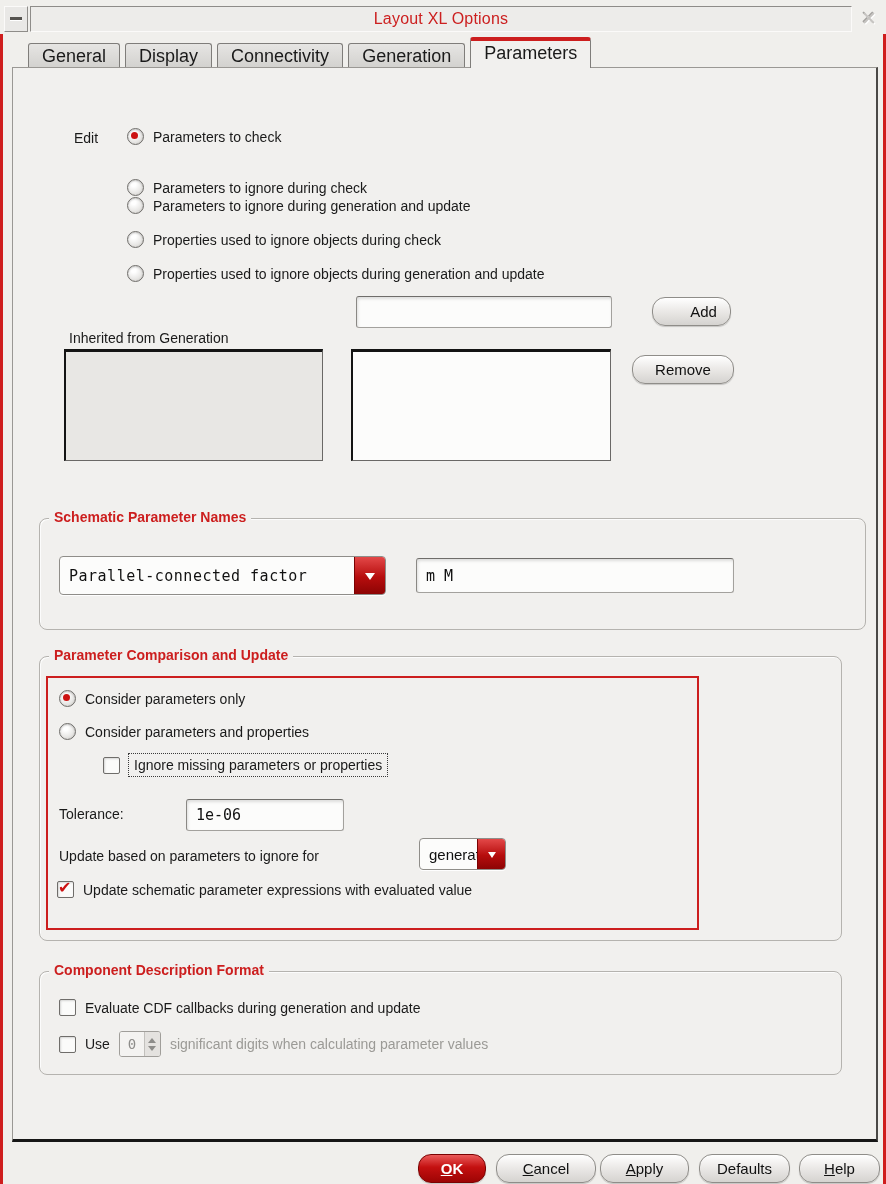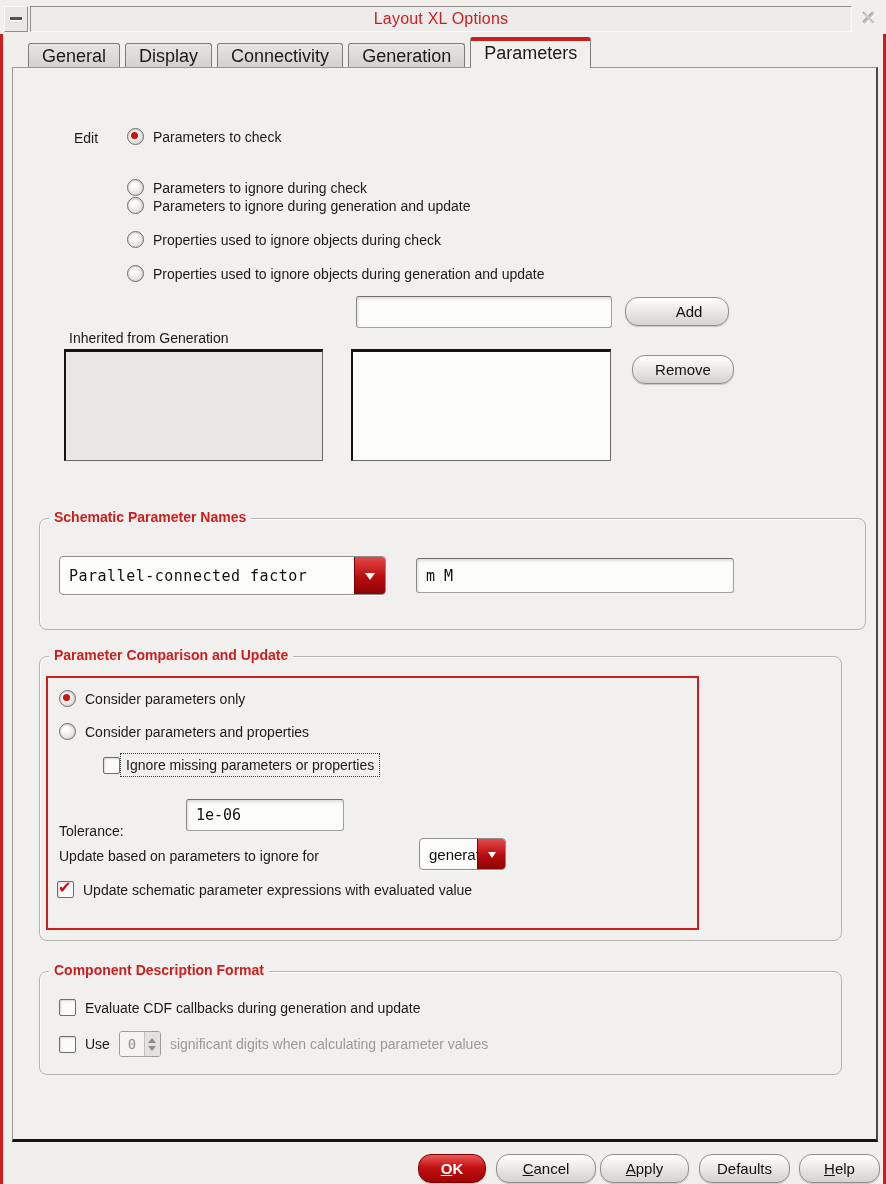--- a/index.html
+++ b/index.html
@@ -184,21 +184,21 @@
   <div class="row" style="left:114px;top:163px;">
     <span class="radio"></span>
     <span class="lbl">Properties used to ignore objects during check</span>
   </div>
   <div class="row" style="left:114px;top:197px;">
     <span class="radio"></span>
     <span class="lbl">Properties used to ignore objects during generation and update</span>
   </div>
 
   <input class="tinput" style="left: 343px; top: 228px; width: 256px; height: 31px;" value="">
-  <div class="btn" style="left:612px;top:229px;width:104px;height:29px;padding-left:24px;">Add</div>
+  <div class="btn" style="left:639px;top:229px;width:79px;height:29px;padding-left:24px;">Add</div>
 
   <span class="lbl abs" style="left:56px;top:262px;">Inherited from Generation</span>
   <div class="listbox graybg" style="left:51px;top:281px;width:259px;height:112px;"></div>
   <div class="listbox whitebg" style="left:338px;top:281px;width:260px;height:112px;"></div>
   <div class="btn" style="left:619px;top:287px;width:102px;height:29px;">Remove</div>
 
   <div class="group" style="left:26px;top:450px;width:801px;height:110px;padding-left:24px;">
     <span class="legend">Schematic Parameter Names</span>
   </div>
   <div class="combo" style="left:46px;top:488px;width:327px;height:39px;gap:32px;">
@@ -215,26 +215,26 @@
   <div class="red-rect" style="left:33px;top:608px;width:649px;height:250px;"></div>
 
   <div class="row" style="left:46px;top:622px;">
     <span class="radio selected"></span>
     <span class="lbl">Consider parameters only</span>
   </div>
   <div class="row" style="left:46px;top:655px;">
     <span class="radio"></span>
     <span class="lbl">Consider parameters and properties</span>
   </div>
-  <div class="row" style="left:42px;top:685px;gap:0;padding-left:48px;">
+  <div class="row" style="left:42px;top:685px;gap:8px;padding-left:48px;">
     <span class="cb"></span>
     <span class="lbl dotted">Ignore missing parameters or properties</span>
   </div>
 
-  <span class="lbl abs" style="left:46px;top:738px;margin-top:17px;">Tolerance:</span>
+  <span class="lbl abs" style="left:46px;top:738px;">Tolerance:</span>
   <input class="tinput" style="left: 173px; top: 731px; width: 158px; height: 30px;" value="1e-06">
 
   <span class="lbl abs" style="left:46px;top:780px;">Update based on parameters to ignore for</span>
   <div class="combo" style="left:406px;top:770px;width:87px;height:32px;">
     <div class="ctext sans">generate</div>
     <div class="arrowbtn" style="width:27px;flex-basis:27px;">
       <div class="tri-down" style="border-width:4px;border-top-width:6px;margin-top:5px;"></div>
     </div>
   </div>
 

